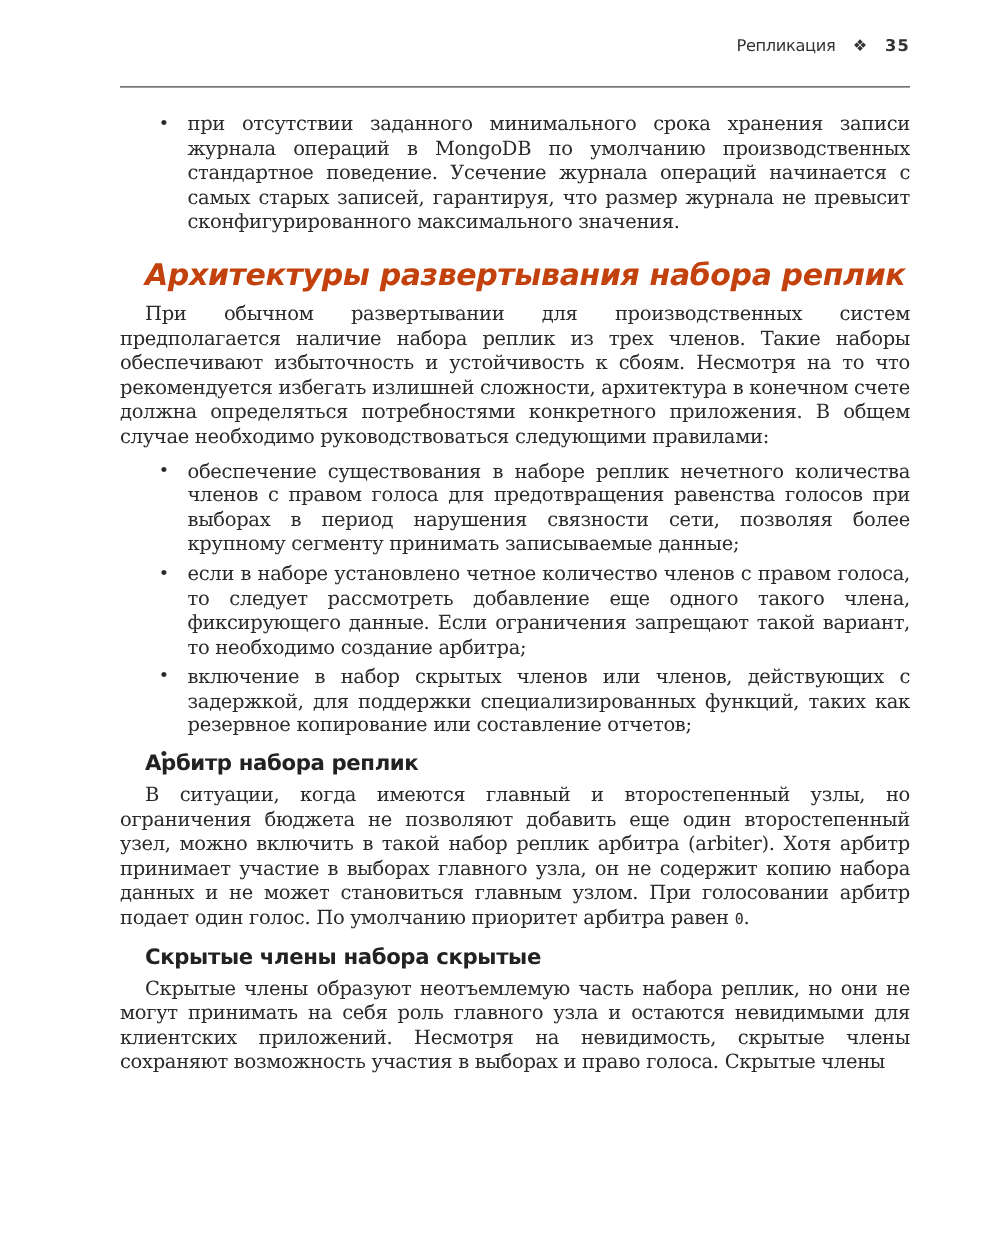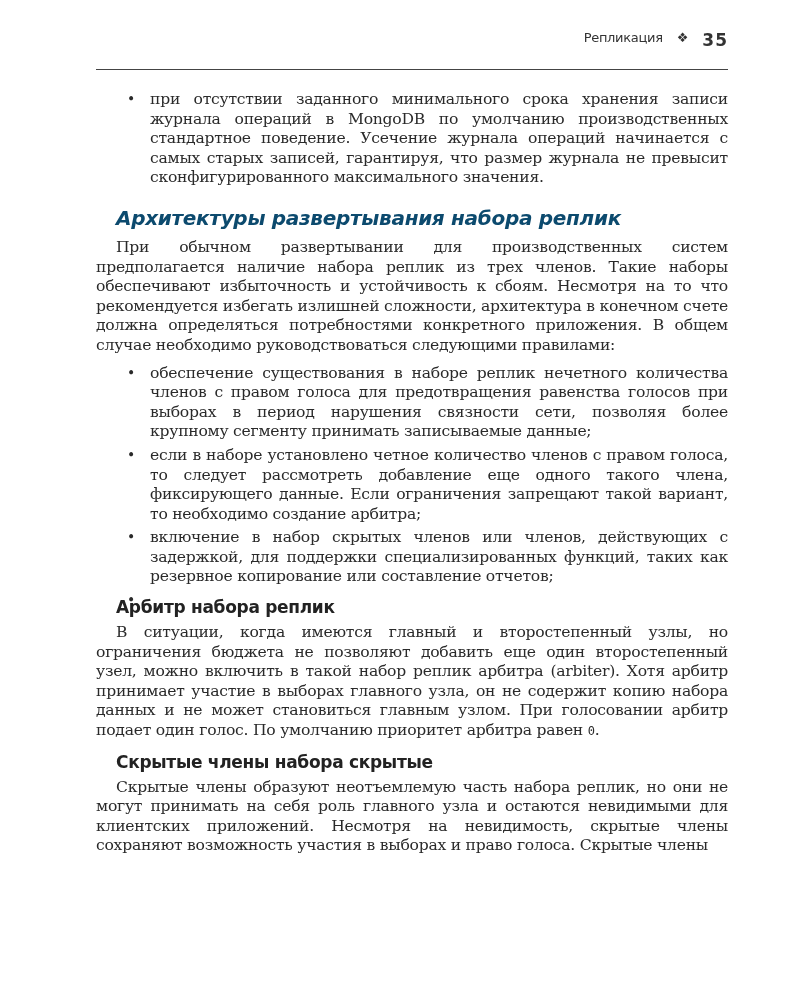--- a/index.html
+++ b/index.html
@@ -9,36 +9,36 @@
       font-family: "DejaVu Serif", "Liberation Serif", serif;
     }
     .page { position: absolute; left: 96px; top: 0; width: 632px; }
     .running-head {
       position: absolute; top: 30px; right: 0; height: 22px;
       display: flex; align-items: flex-start; gap: 14px;
       font-family: "DejaVu Sans", "Liberation Sans", sans-serif; font-size: 13px; color: #333;
     }
     .running-head .section { letter-spacing: -0.3px; }
     .running-head .ornament { font-size: 13px; color: #333; }
-    .running-head .pageno { font-weight: bold; font-size: 17px; letter-spacing: 1px; }
+    .running-head .pageno { font-weight: bold; font-size: 13px; letter-spacing: 1px; }
     .head-rule { position: absolute; top: 69px; left: 0; width: 632px; height: 1px; background: #444; }
     .body { position: absolute; top: 90px; left: 0; width: 632px; }
     ul { list-style: none; margin: 0; padding: 0; }
     li {
       position: relative; padding-left: 54px; font-size: 15.6px; line-height: 19.6px;
       text-align: justify; margin-bottom: 4px; letter-spacing: -0.25px;
     }
     li .bullet { position: absolute; left: 31px; top: 0; font-size: 14px; }
     p {
       margin: 0; font-size: 15.6px; line-height: 19.6px; text-align: justify;
       text-indent: 20px; letter-spacing: -0.25px;
     }
     h2 {
       margin: 18px 0 8px 20px; font-family: "DejaVu Sans", "Liberation Sans", sans-serif;
-      font-style: italic; font-weight: bold; font-size: 20px; color: #0c4a6e; letter-spacing: -0.3px;
+      font-style: italic; font-weight: bold; font-size: 24px; color: #c2410c; letter-spacing: -0.3px;
     }
     h3 {
       margin: 10px 0 6px 20px; font-family: "DejaVu Sans", "Liberation Sans", sans-serif;
       font-weight: bold; font-size: 17px; color: #222; letter-spacing: -0.3px;
     }
     .list-gap { margin-top: 8px; margin-bottom: 4px; }
     code { font-family: "DejaVu Sans Mono", "Liberation Mono", monospace; font-size: 12px; }
   </style>
 </head>
 <body>

